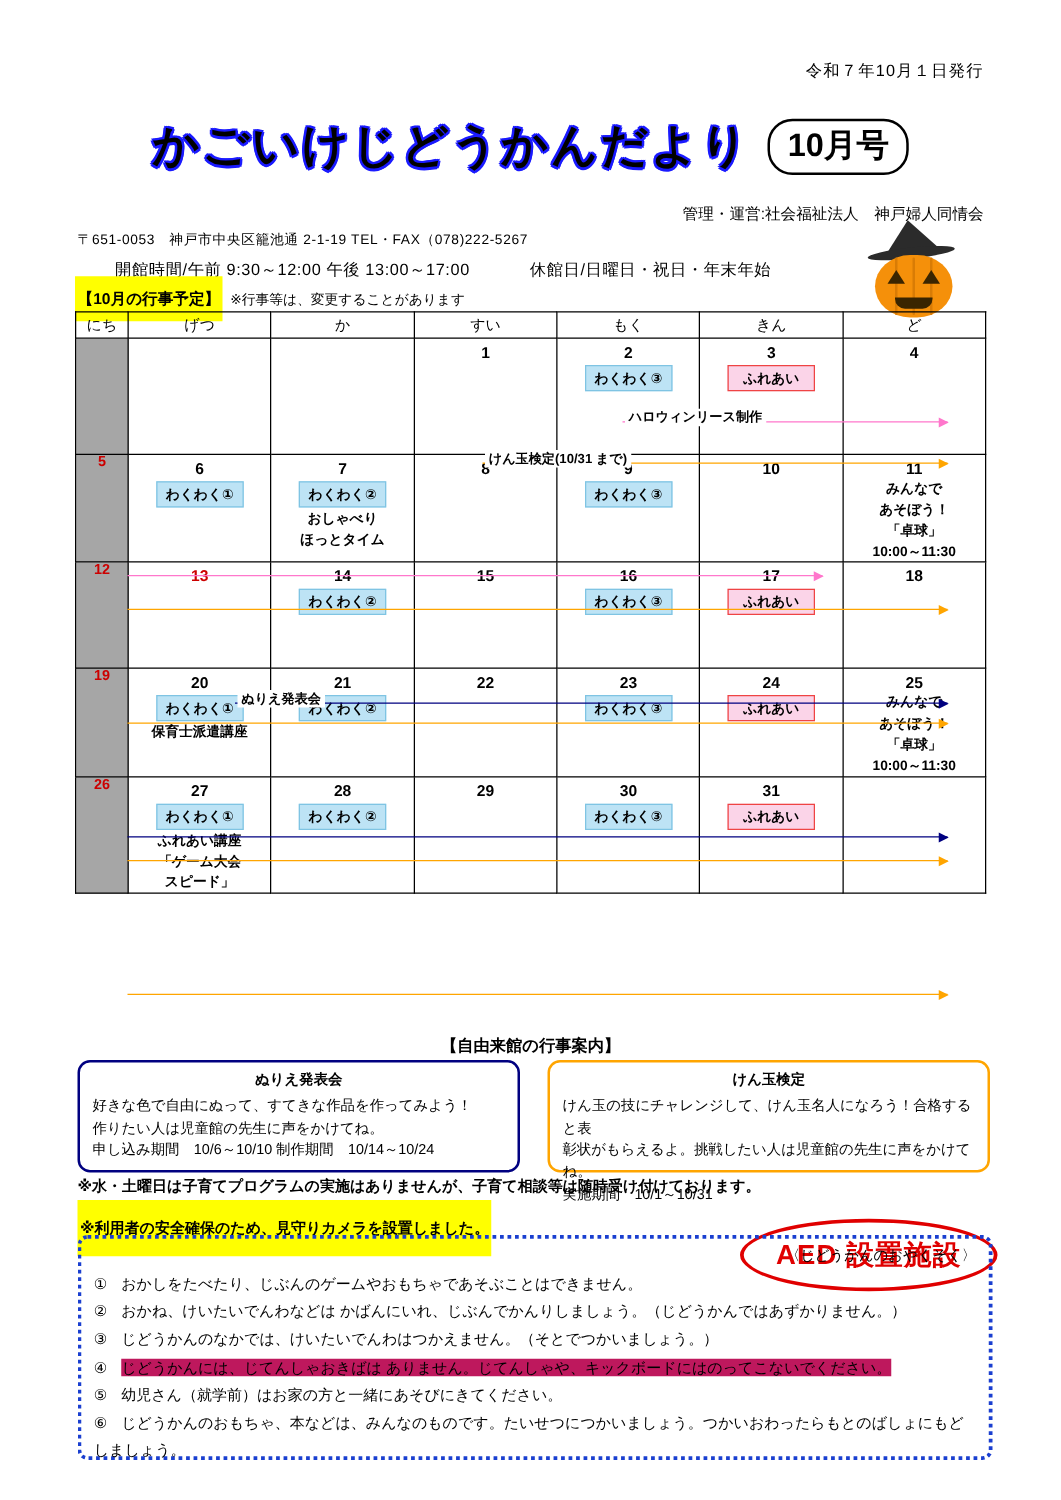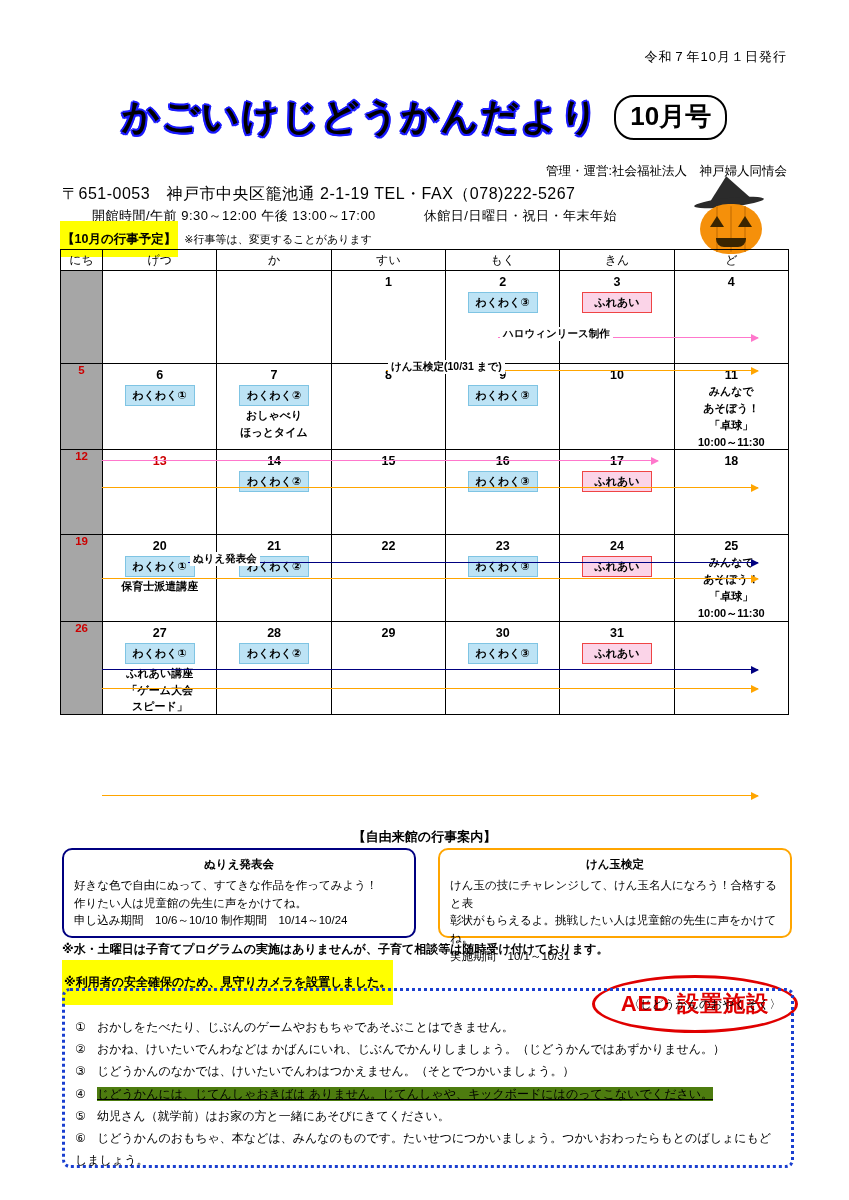--- a/index.html
+++ b/index.html
@@ -22,21 +22,21 @@
       1.5px 1.5px 0 #1a1aff, -1.5px 1.5px 0 #1a1aff, 1.5px -1.5px 0 #1a1aff, -1.5px -1.5px 0 #1a1aff;
     vertical-align:middle;
   }
   .issue-badge{
     display:inline-block;margin-left:14px;vertical-align:middle;
     font-size:26px;font-weight:bold;color:#000;
     border:2px solid #000;border-radius:20px;padding:2px 14px 4px 14px;background:#fff;
   }
 
   .org-line{position:absolute;right:62px;top:163px;font-size:12.5px;}
-  .addr-line{position:absolute;left:62px;top:184px;font-size:16px;letter-spacing:0.5px;}
+  .addr-line{position:absolute;left:62px;top:184px;font-size:11px;letter-spacing:0.5px;}
   .hours-line{position:absolute;left:92px;top:207px;font-size:13px;letter-spacing:0.5px;}
   .hours-line .closed{margin-left:48px;}
 
   .schedule-head{position:absolute;left:60px;top:231px;font-size:12.5px;}
   .schedule-head .hl{background:#ffff00;font-weight:bold;color:#000;padding:11px 2px;}
   .schedule-head .note{font-size:11px;margin-left:6px;}
 
   
   .pumpkin{position:absolute;left:694px;top:186px;width:84px;height:70px;}
   .pumpkin .hat{position:absolute;left:12px;top:-10px;width:0;height:0;
@@ -81,21 +81,21 @@
   .note2{position:absolute;left:62px;top:960px;font-size:12px;font-weight:bold;background:#ffff00;padding:14px 2px;}
 
   .aed{position:absolute;left:592px;top:975px;width:200px;height:52px;border:3px solid #e00000;border-radius:50%;
        color:#e00000;font-size:22px;font-weight:bold;display:flex;align-items:center;justify-content:center;letter-spacing:1px;text-align:center;}
 
   .rules{position:absolute;left:62px;top:988px;width:706px;height:162px;border:3px dotted #1a3fd0;border-radius:8px;padding:6px 10px;}
   .rules .rt{text-align:right;font-size:11.5px;margin-bottom:4px;}
   .rules ol{list-style:none;margin:0;padding:0;}
   .rules li{font-size:12px;line-height:1.85;}
   .rules li .no{display:inline-block;width:22px;}
-  .rules li.hl span.txt{background:#4d7c0f;text-decoration:underline;}
+  .rules li.hl span.txt{background:#be185d;}
 </style>
 </head>
 <body>
 
 <div class="page">
 
   <div class="issue-date">令和７年10月１日発行</div>
 
   <div class="title-row">
     <span class="main-title">かごいけじどうかんだより</span><span class="issue-badge">10月号</span>

